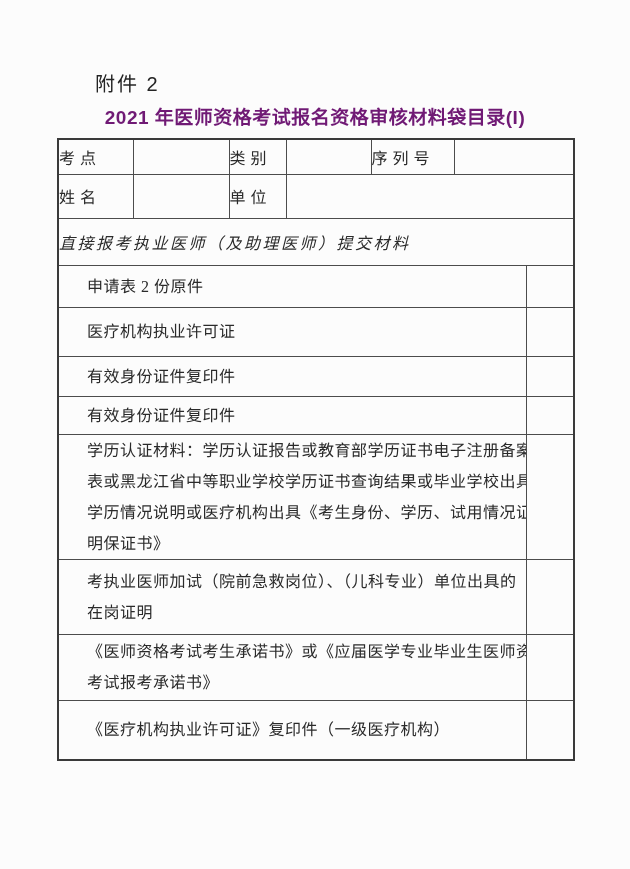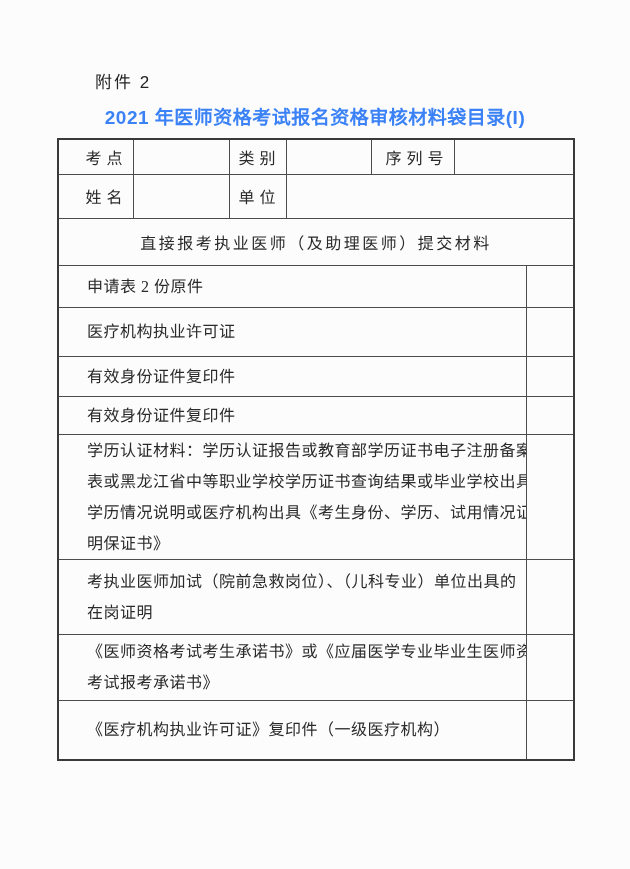--- a/index.html
+++ b/index.html
@@ -7,45 +7,45 @@
     position:relative;
     width:630px;height:869px;
     background:#fcfcfc;
     overflow:hidden;
     font-family:"Liberation Serif", serif;
     color:#2a2a2a;
   }
   .attachment{
     position:absolute;left:95px;top:68px;
     font-family:"Liberation Sans", sans-serif;
-    font-size:17px;letter-spacing:2px;color:#242424;
+    font-size:20px;letter-spacing:2px;color:#242424;
     white-space:pre;
   }
   .title{
     position:absolute;left:57px;top:102px;width:516px;
     text-align:center;
     font-family:"Liberation Sans", sans-serif;
     font-weight:bold;font-size:19px;letter-spacing:0.5px;
-    color:#3b82f6;white-space:pre;
+    color:#701a75;white-space:pre;
   }
   table.form{
     position:absolute;left:57px;top:138px;width:516px;
     border-collapse:collapse;table-layout:fixed;
     border:2px solid #3a3a3a;
     background:transparent;
   }
   td{
     border:1px solid #4c4c4c;
     font-size:16px;
     vertical-align:middle;
     padding:0 5px 0 6px;
     overflow:hidden;
   }
-  td.label{letter-spacing:5px;padding-left:0;white-space:pre;text-align:right;}
-  td.sec{text-align:center;letter-spacing:2.5px;padding:0;white-space:pre;}
+  td.label{letter-spacing:5px;padding-left:0;white-space:pre;}
+  td.sec{text-align:left;letter-spacing:2.5px;padding:0;white-space:pre;font-style:italic;}
   td.mat{white-space:pre;line-height:31px;letter-spacing:0.5px;padding-left:28px;}
   td.chk{padding:0;}
   tr.r1{height:35px}
   tr.r2{height:44px}
   tr.r3{height:47px}
   tr.r4{height:42px}
   tr.r5{height:49px}
   tr.r6{height:40px}
   tr.r7{height:38px}
   tr.r8{height:124px}

